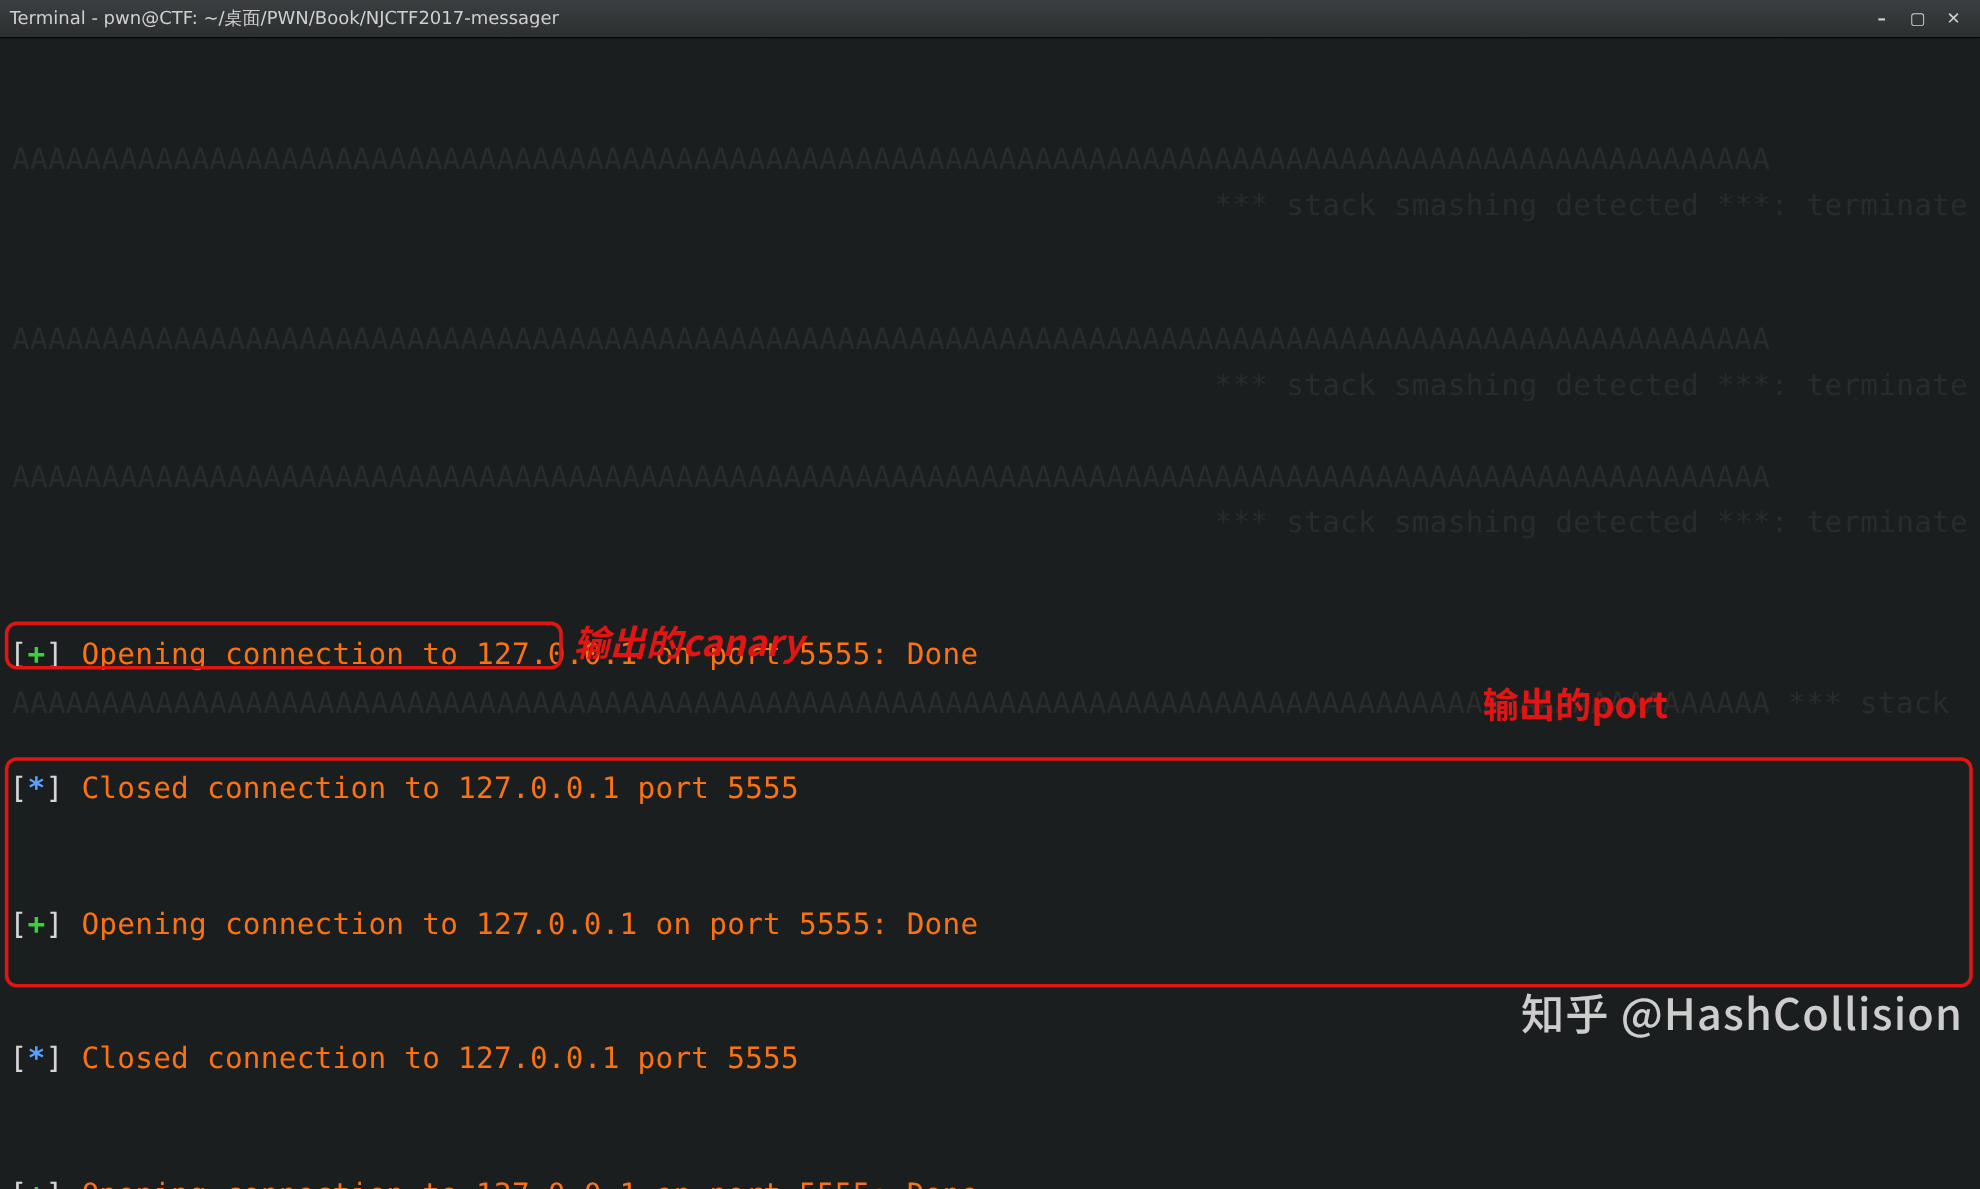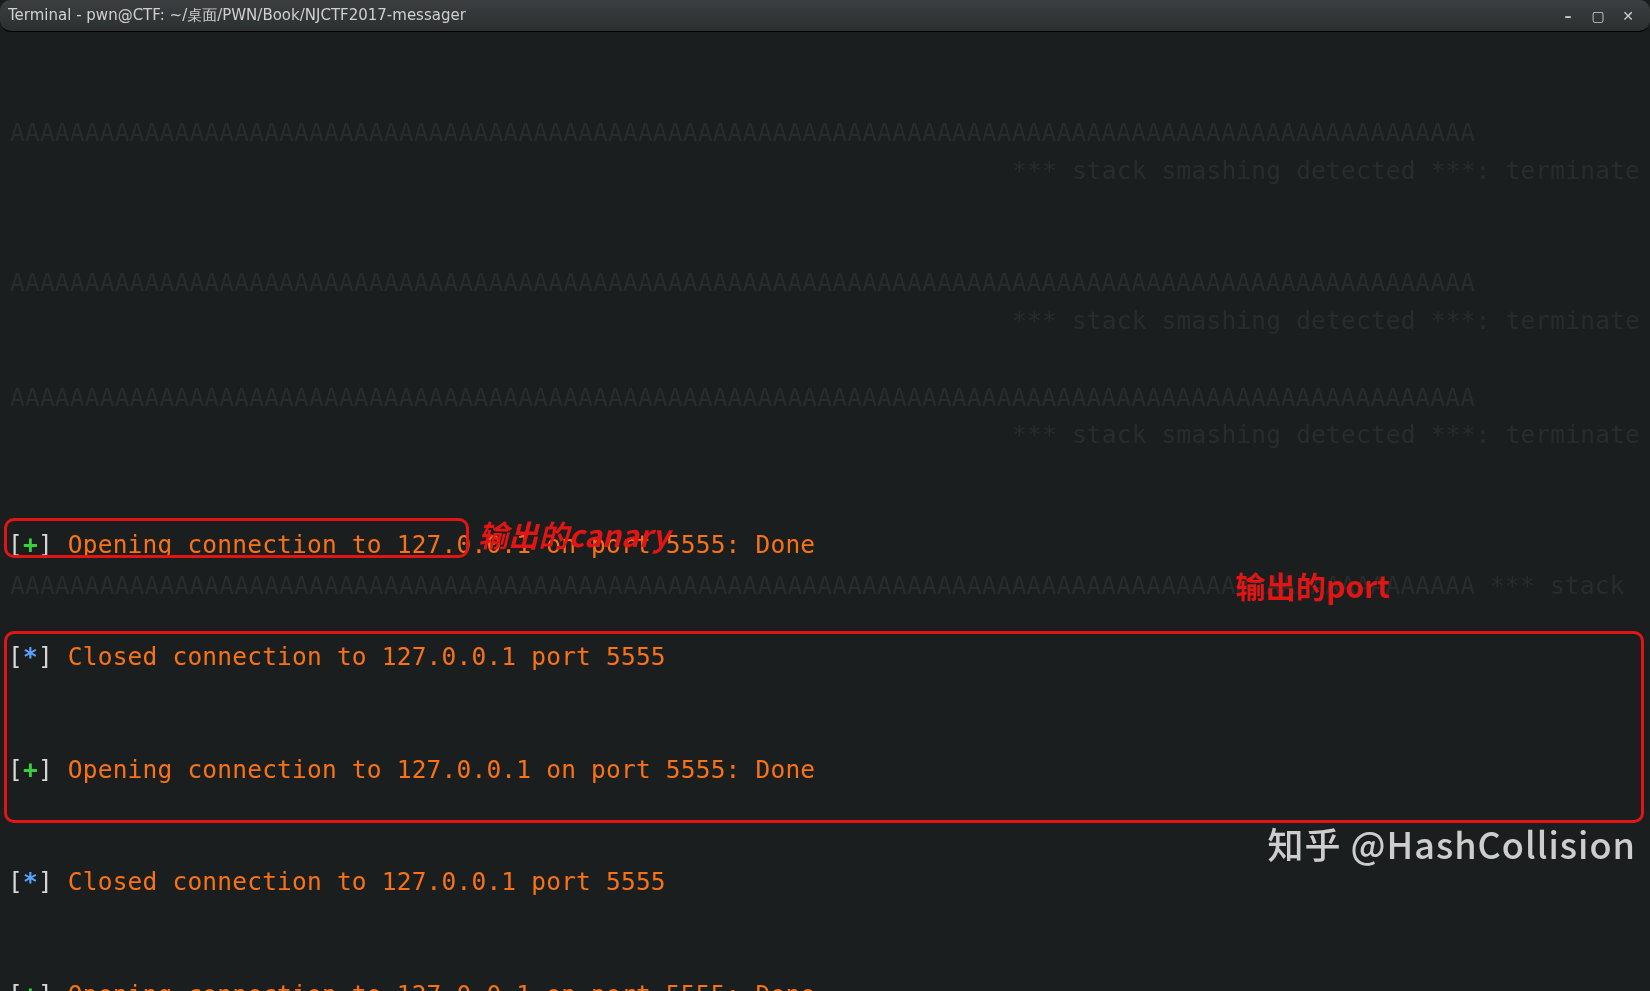--- a/index.html
+++ b/index.html
@@ -9,21 +9,20 @@
   .window { width: 1650px; height: 991px; display: flex; flex-direction: column; }
 
   .titlebar {
     height: 32px;
     background: linear-gradient(to bottom, #3b3f41, #2c2f30);
     display: flex; align-items: center;
     color: #d0d0d0;
     font: 500 15px/1 "DejaVu Sans", Arial, sans-serif;
     padding: 0 8px;
     border-bottom: 1px solid #000;
-    border-radius: 11px;
   }
   .titlebar .title { flex: 1; white-space: nowrap; overflow: hidden; text-overflow: ellipsis; }
   .win-controls { display: flex; gap: 2px; }
   .win-btn {
     width: 28px; height: 22px;
     display: flex; align-items: center; justify-content: center;
     color: #cfcfcf; font-size: 14px; font-weight: bold;
     cursor: pointer; border-radius: 2px;
   }
 

